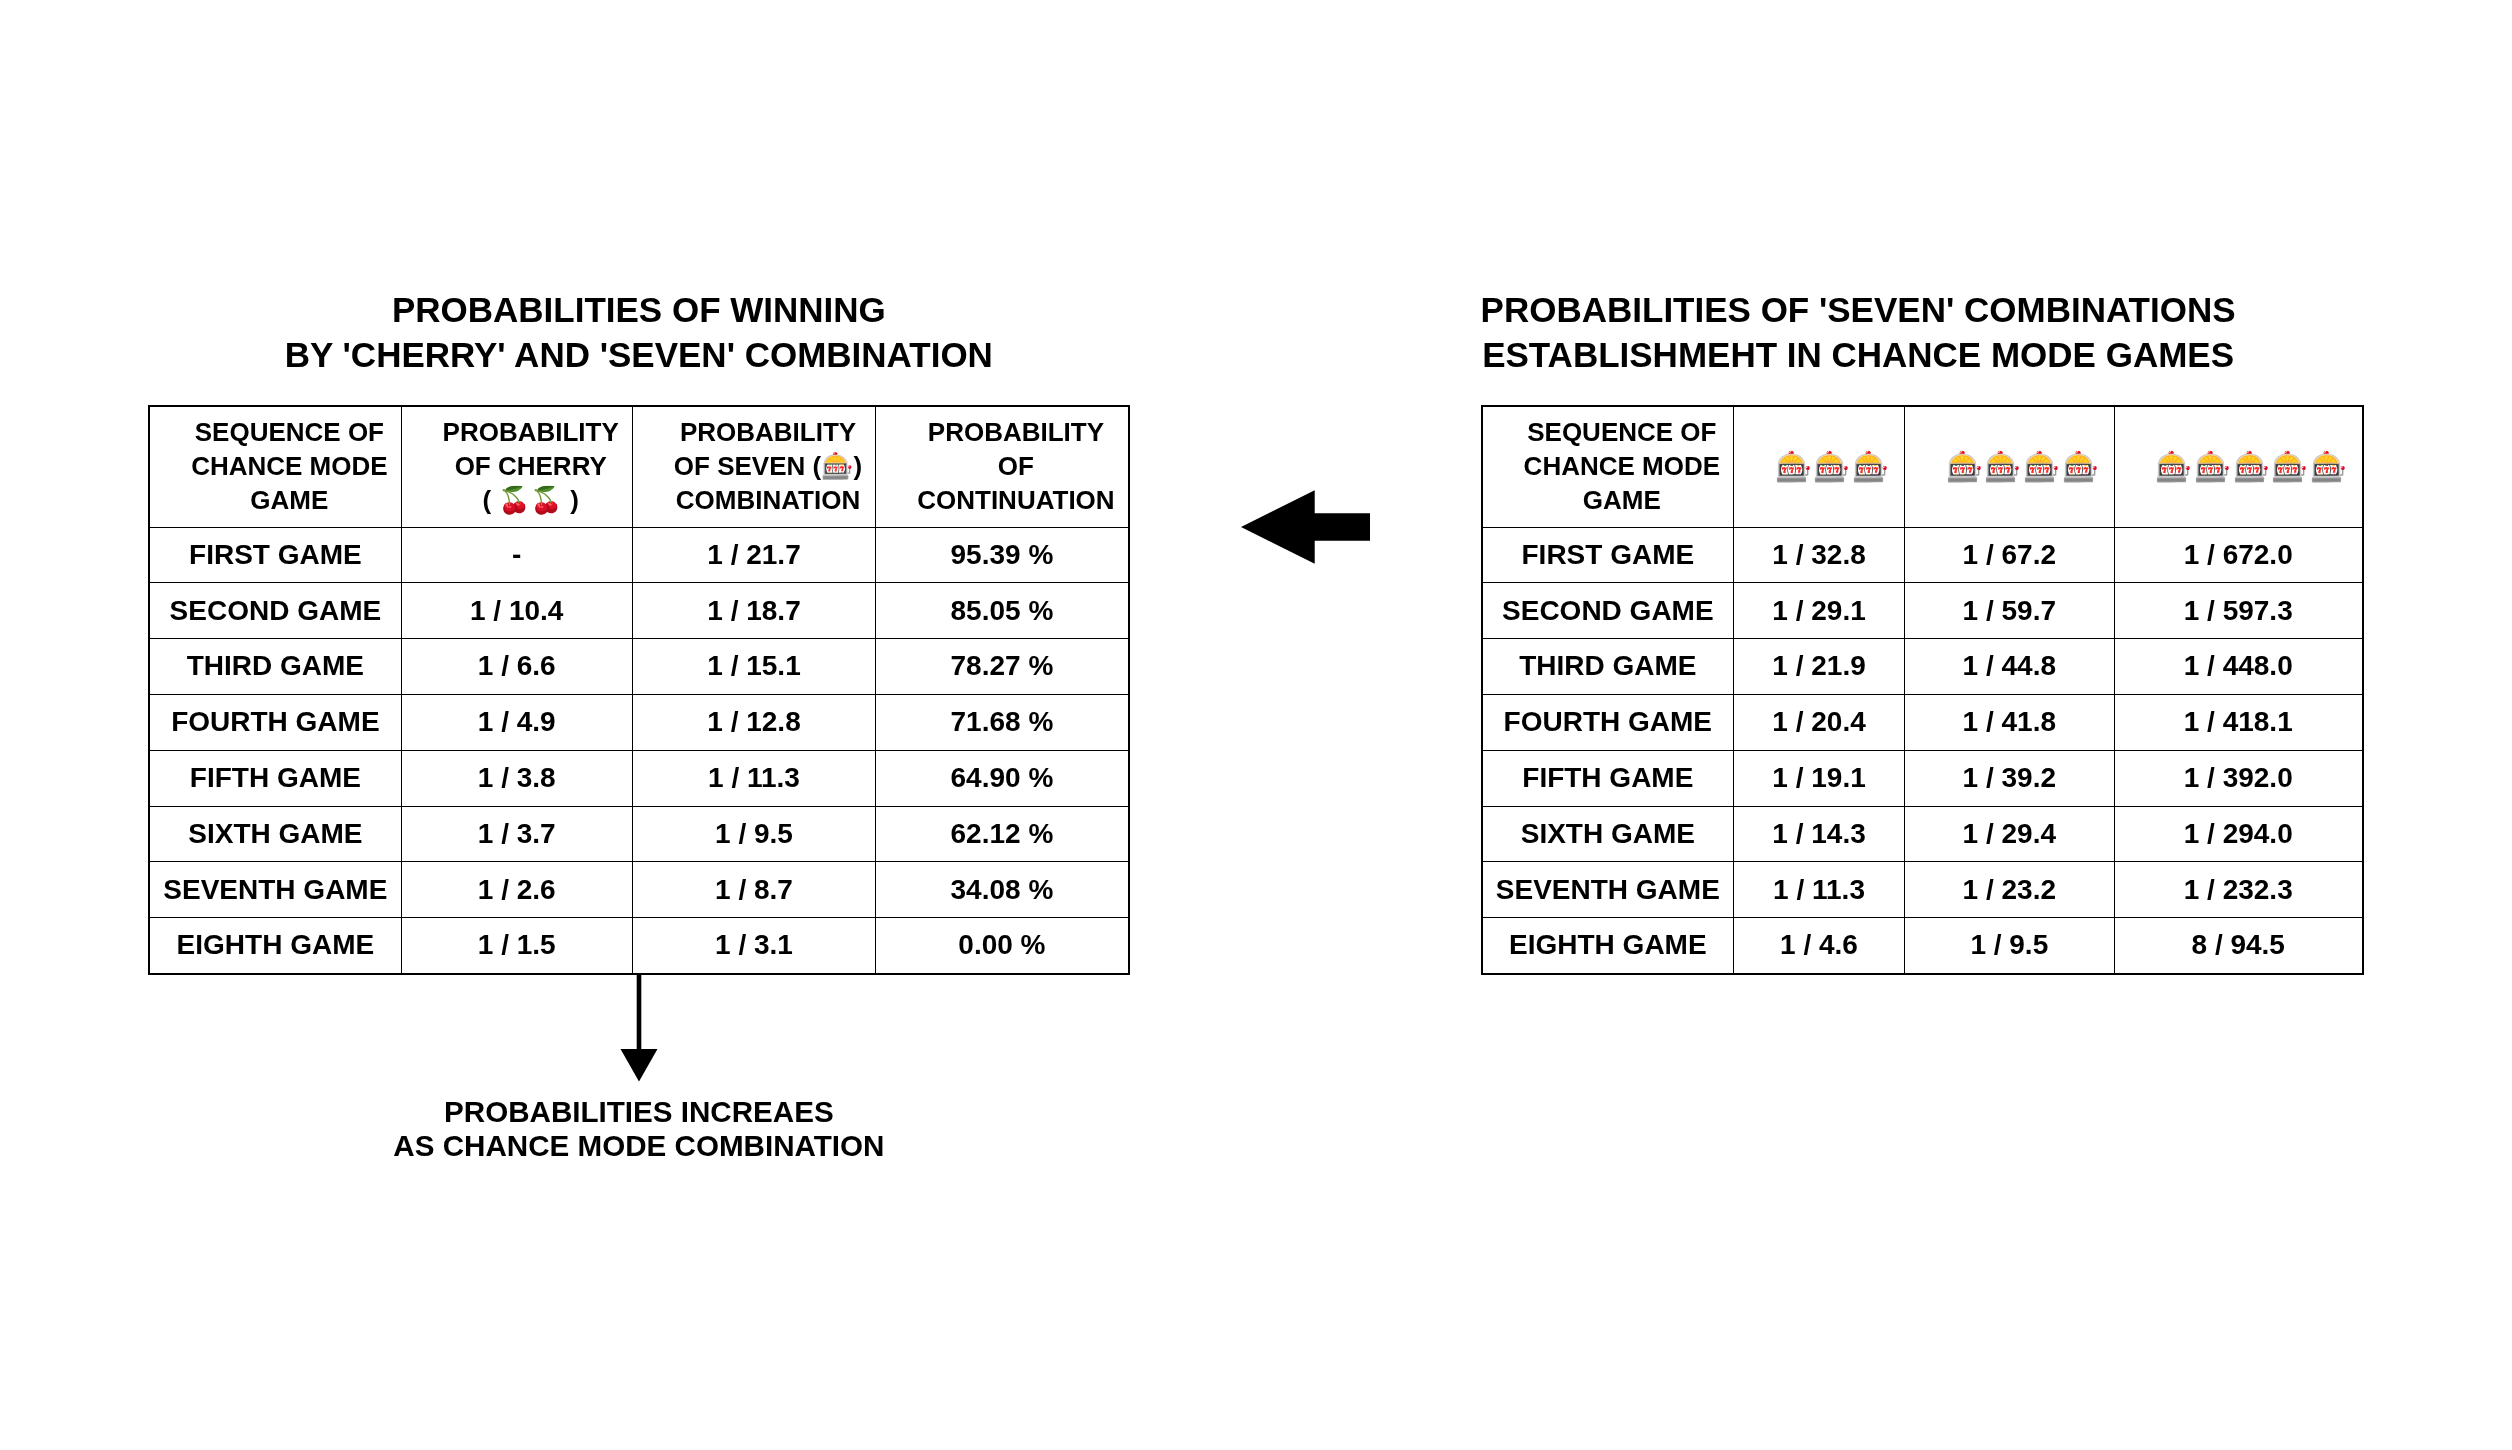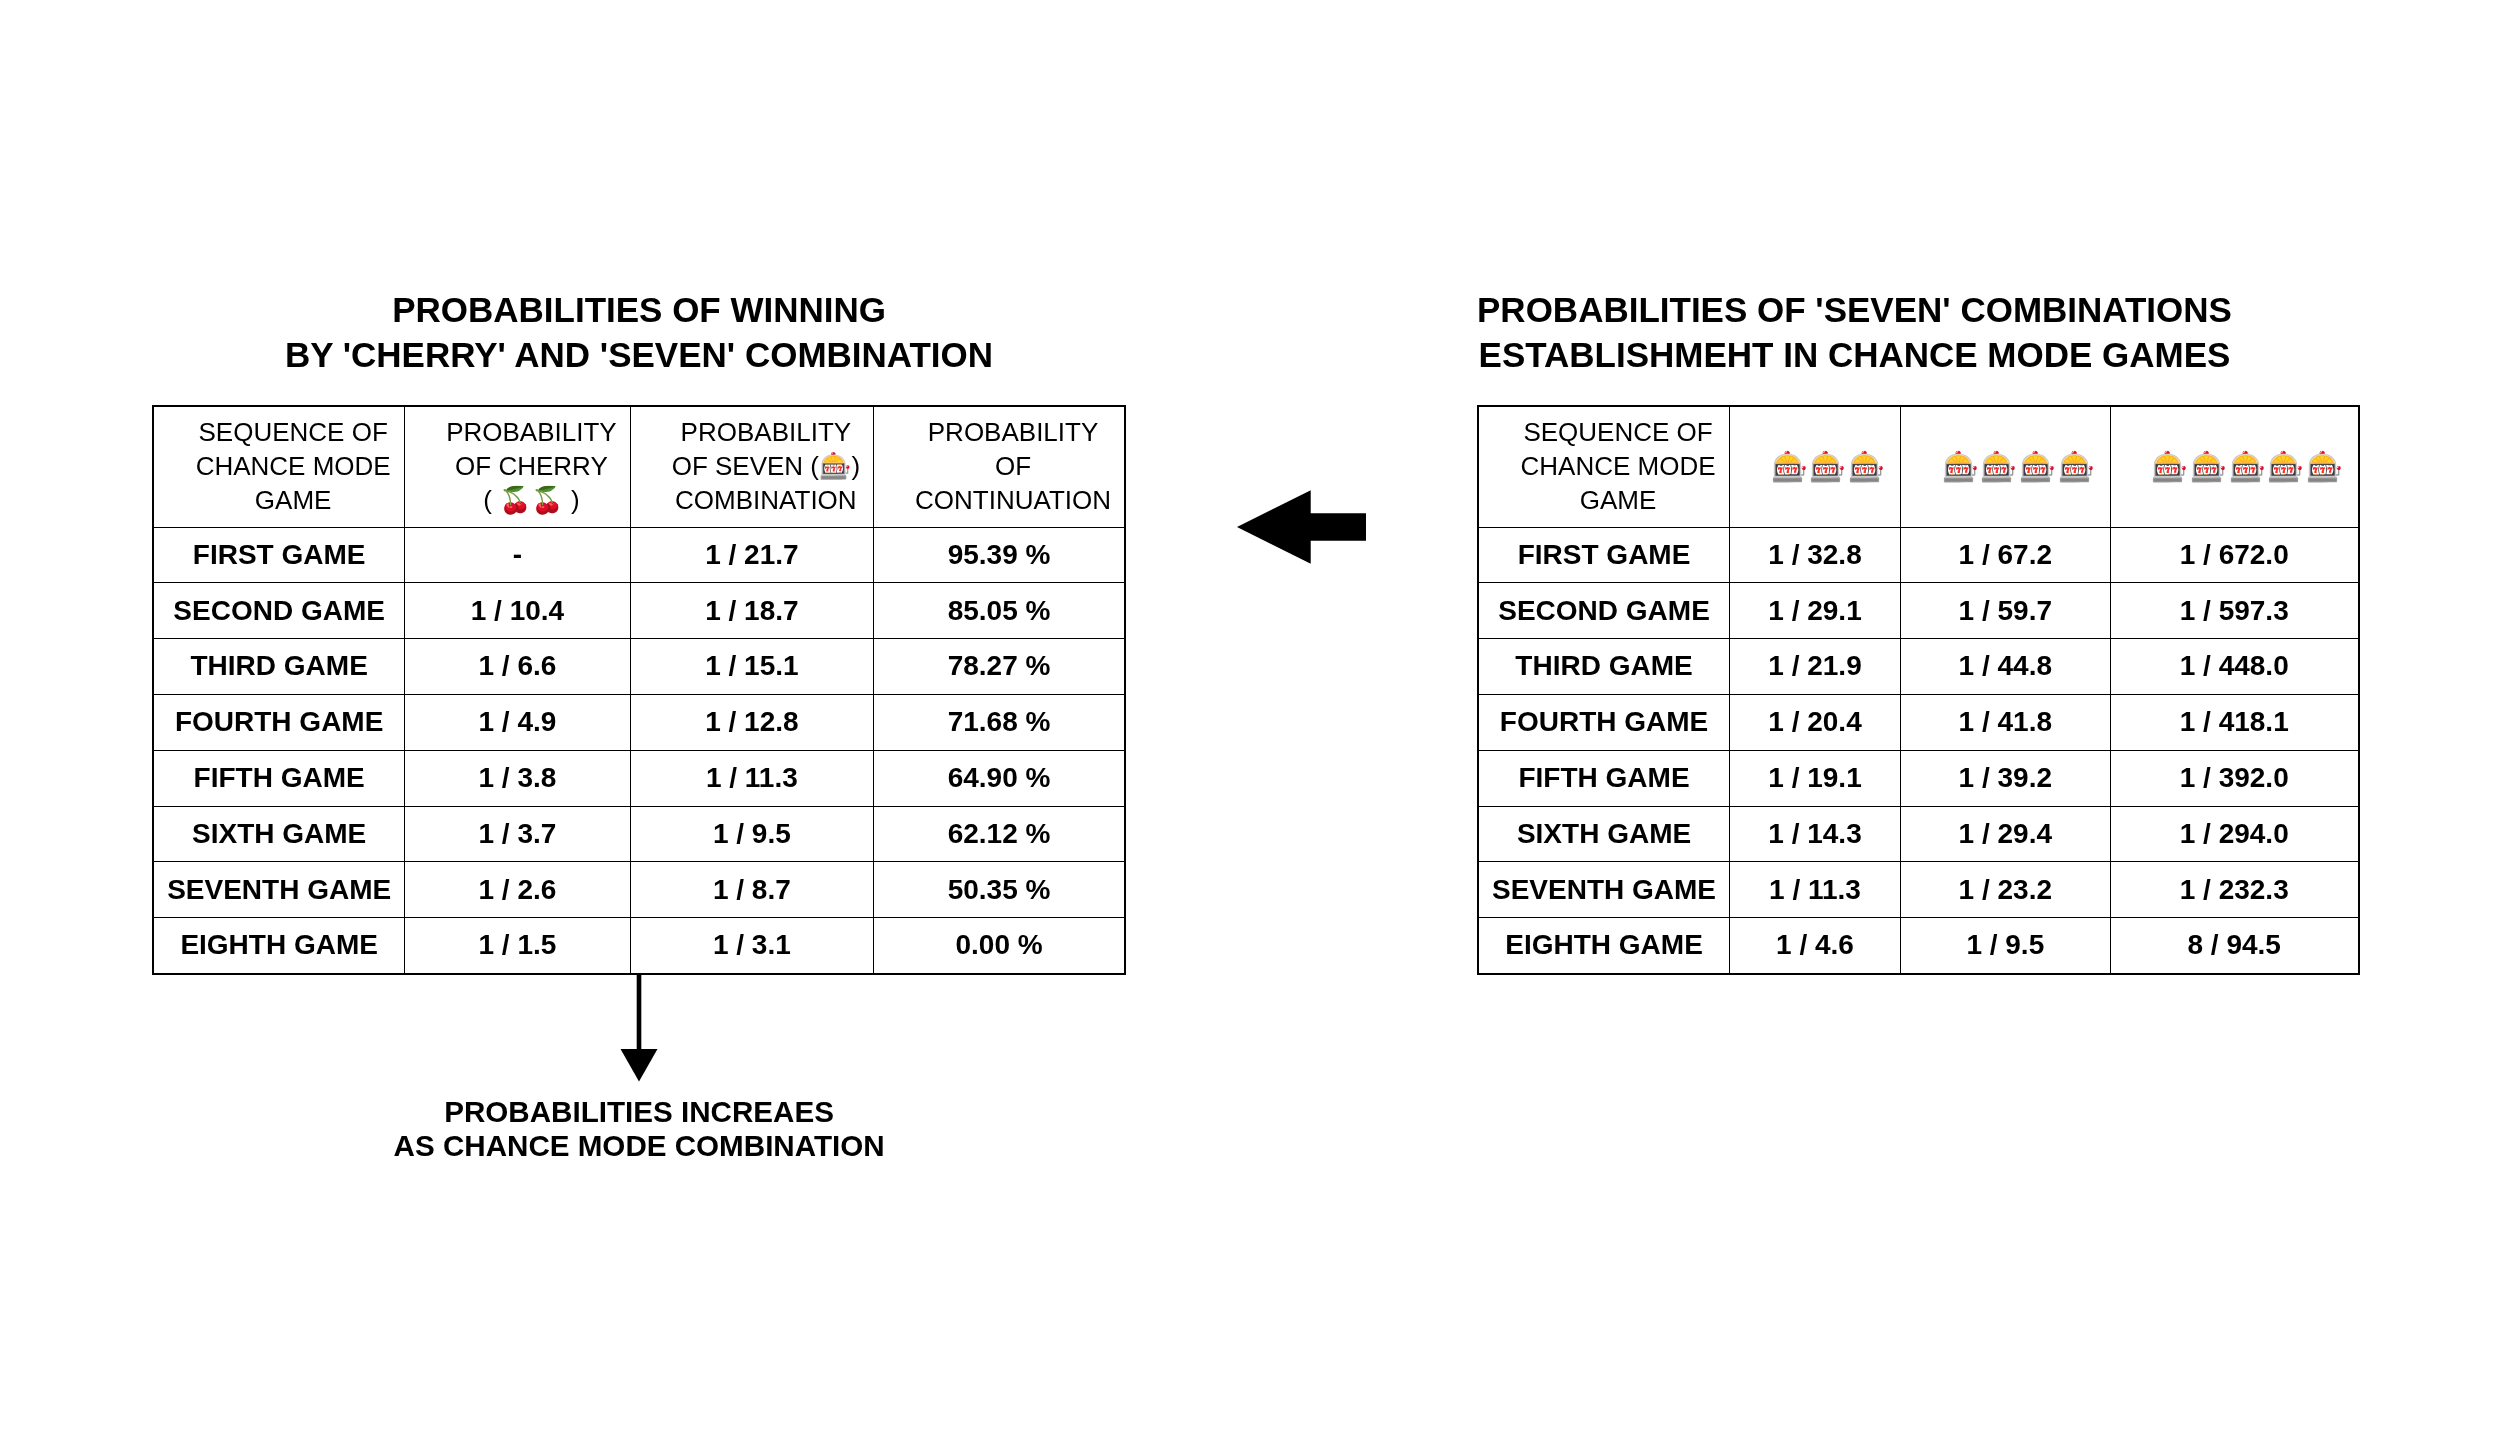--- a/index.html
+++ b/index.html
@@ -52,21 +52,21 @@
       border: 1.8px solid #000;
       padding: 9.2px 13px;
       text-align: center;
       font-size: 28px;
       font-weight: bold;
       line-height: 1.3;
       vertical-align: middle;
     }
     .header-cell {
       font-size: 26px;
-      font-weight: normal;
+      font-weight: bold;
       min-width: 129px;
       padding-left: 41px;
     }
     .seq-col {
       min-width: 185px;
       text-align: center;
     }
     .arrow-label {
       font-size: 29.6px;
       font-weight: bold;
@@ -134,21 +134,21 @@
             <tr>
     <td style="font-weight:bold; text-align:center;">SIXTH GAME</td>
     <td>1 / 3.7</td>
     <td>1 / 9.5</td>
     <td>62.12 %</td>
   </tr>
             <tr>
     <td style="font-weight:bold; text-align:center;">SEVENTH GAME</td>
     <td>1 / 2.6</td>
     <td>1 / 8.7</td>
-    <td>50.35 %</td>
+    <td>34.08 %</td>
   </tr>
             <tr>
     <td style="font-weight:bold; text-align:center;">EIGHTH GAME</td>
     <td>1 / 1.5</td>
     <td>1 / 3.1</td>
     <td>0.00 %</td>
   </tr>
           </tbody>
       </table>
       <div class="arrow-container">

